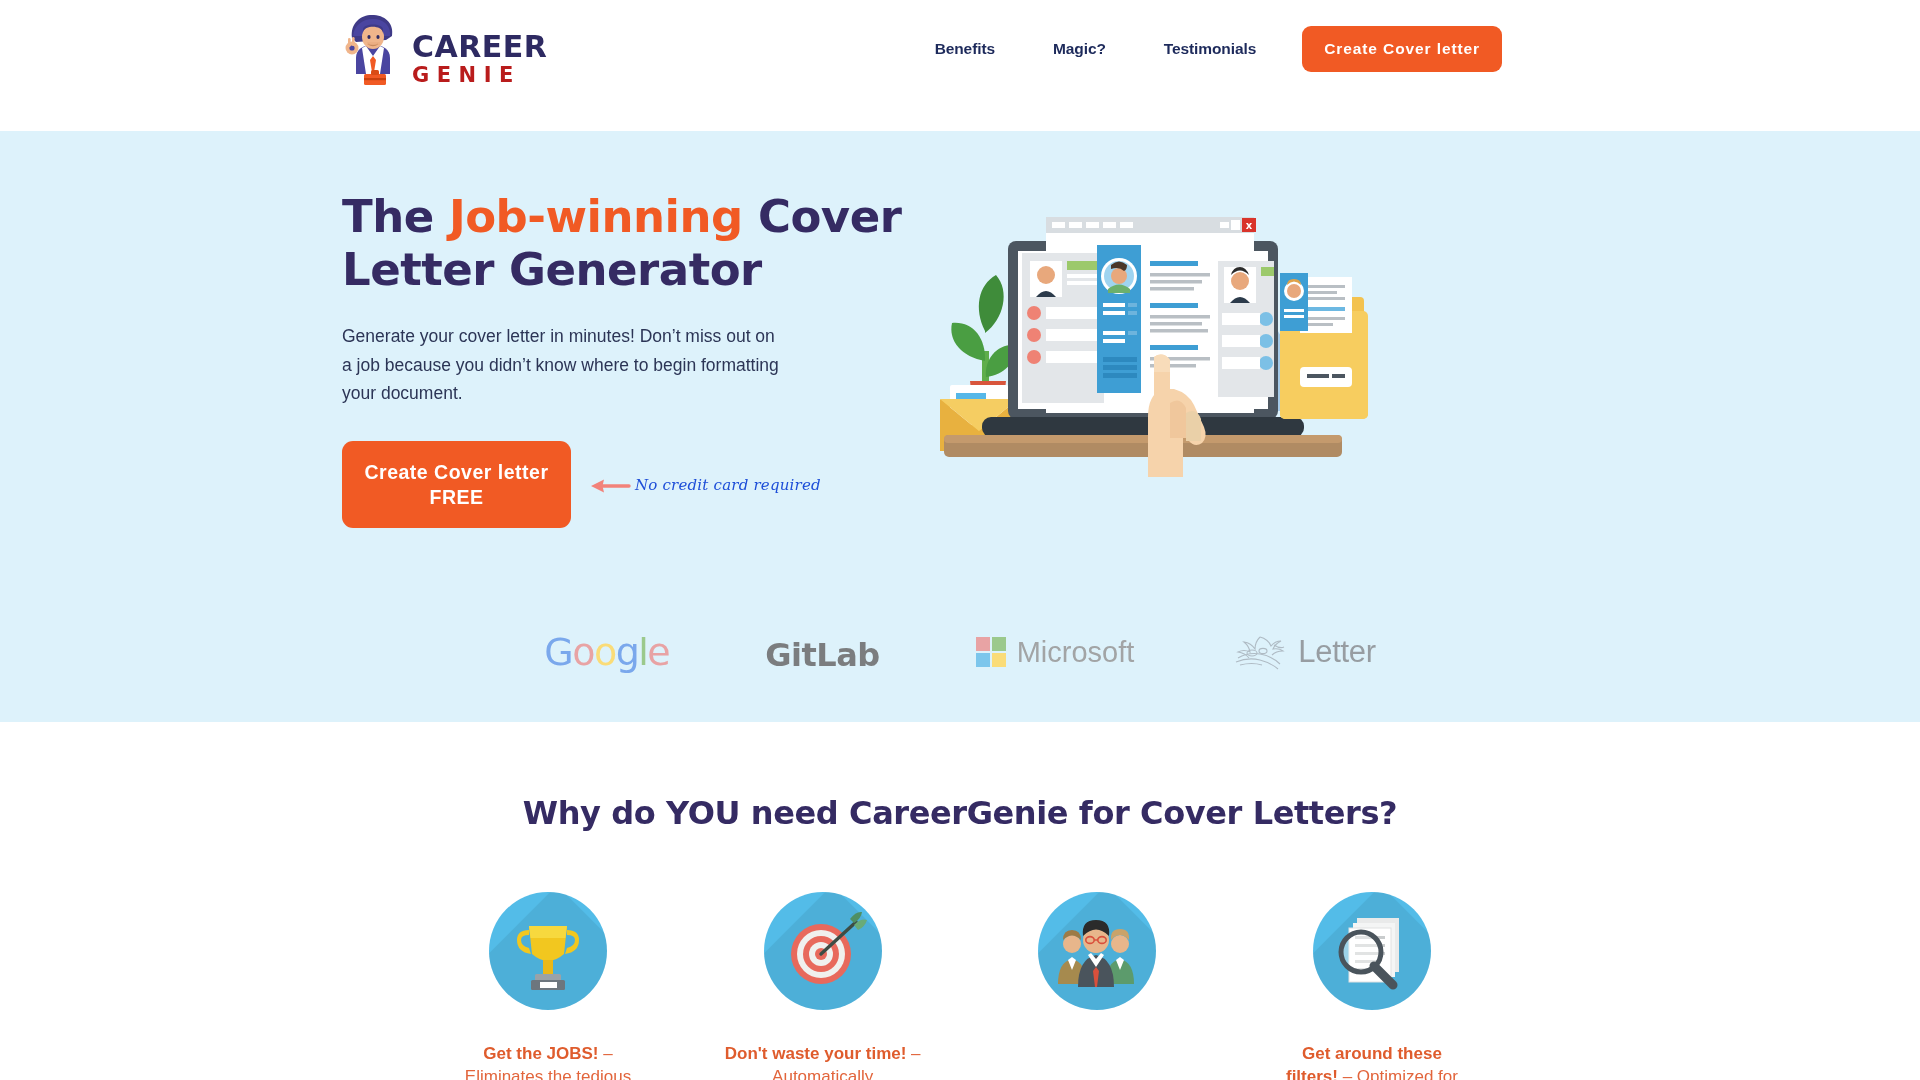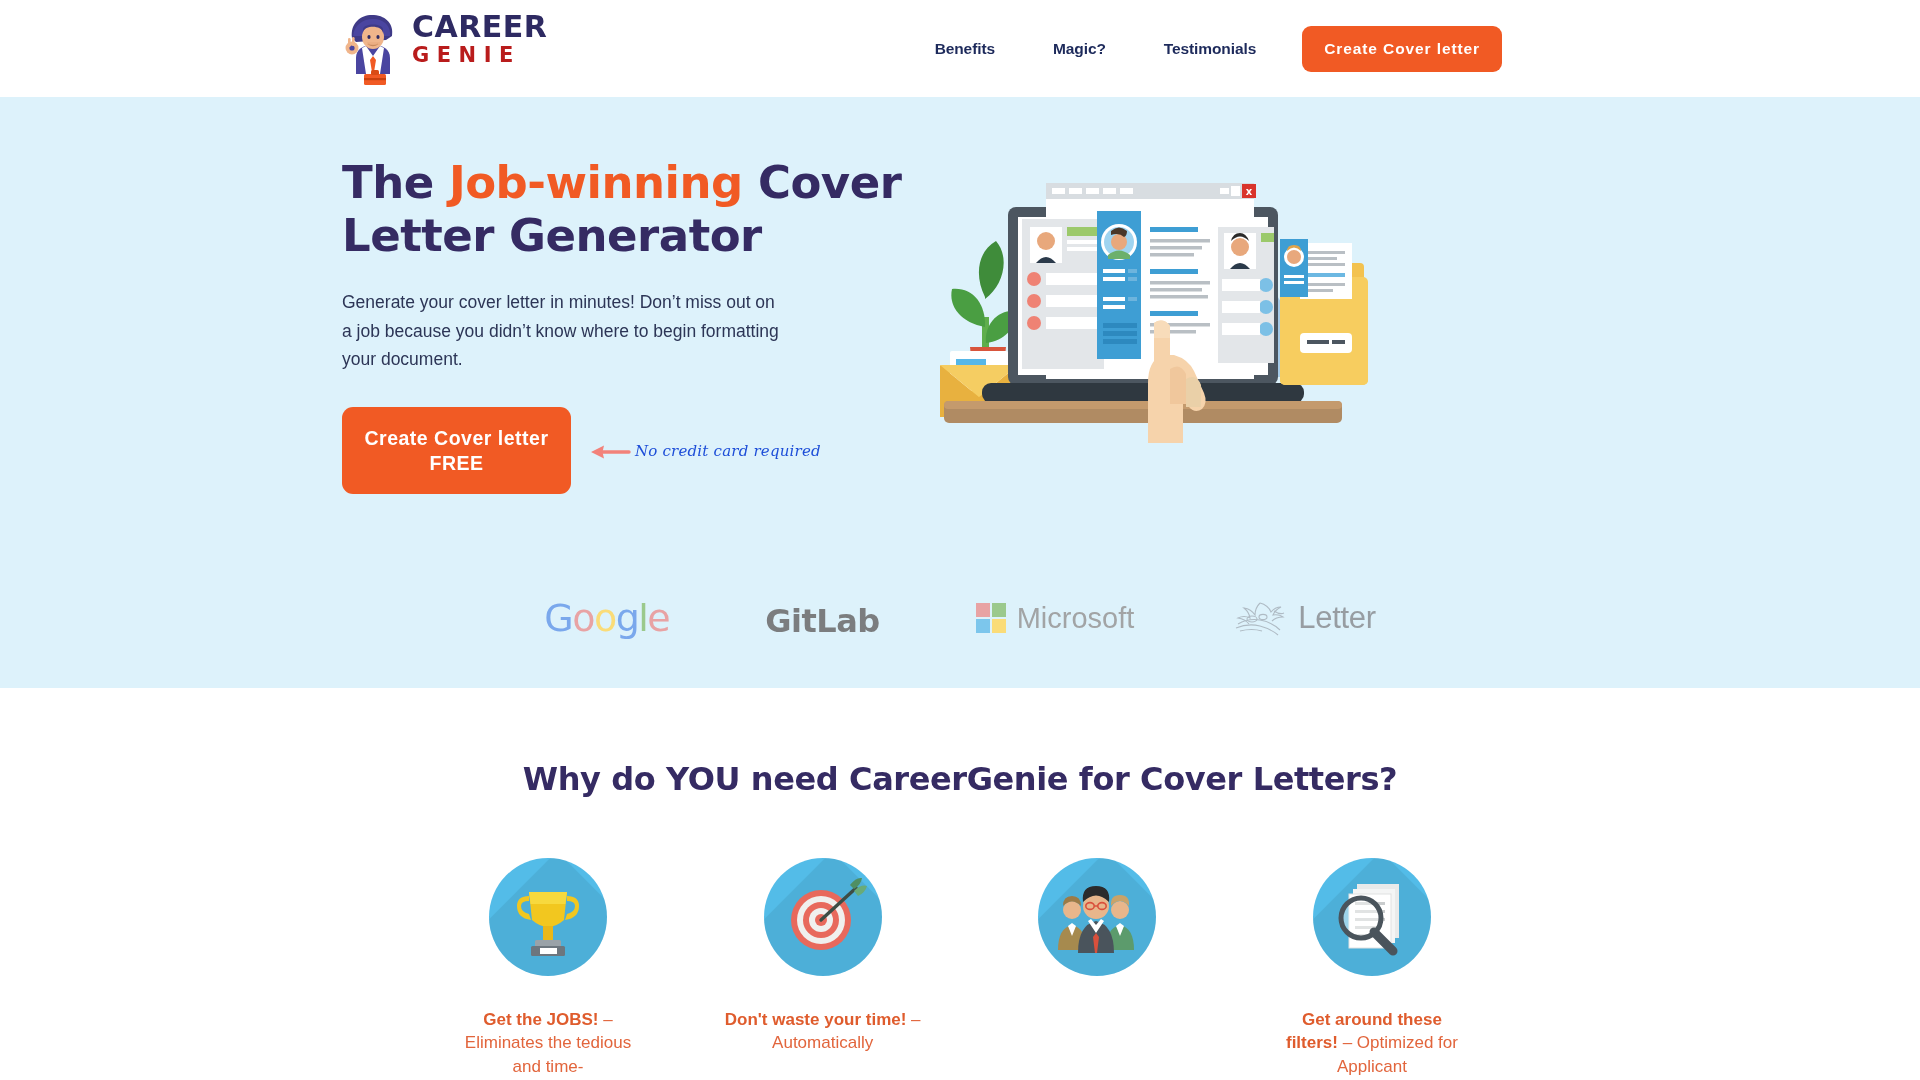--- a/index.html
+++ b/index.html
@@ -34,21 +34,21 @@
     display: flex;
     align-items: center;
     justify-content: space-between;
     position: relative;
     left: -38px;
   }
 
   
   .logo {
     display: flex;
-    align-items: flex-start;
+    align-items: flex-end;
     gap: 8px;
     cursor: pointer;
     text-decoration: none;
   }
   .logo-mark {
     width: 62px;
     height: 74px;
     position: relative;
     flex: 0 0 auto;
   }
@@ -106,20 +106,21 @@
     cursor: pointer;
     white-space: nowrap;
   }
 
   
   .hero {
     background: #ddf2fb;
     height: 591px;
     position: relative;
     overflow: hidden;
+    margin-top: 34px;
   }
   .hero-inner {
     width: 1160px;
     margin: 0 auto;
     position: relative;
     left: -38px;
     display: flex;
     padding-top: 60px;
   }
   .hero-left { width: 560px; flex: 0 0 560px; }

